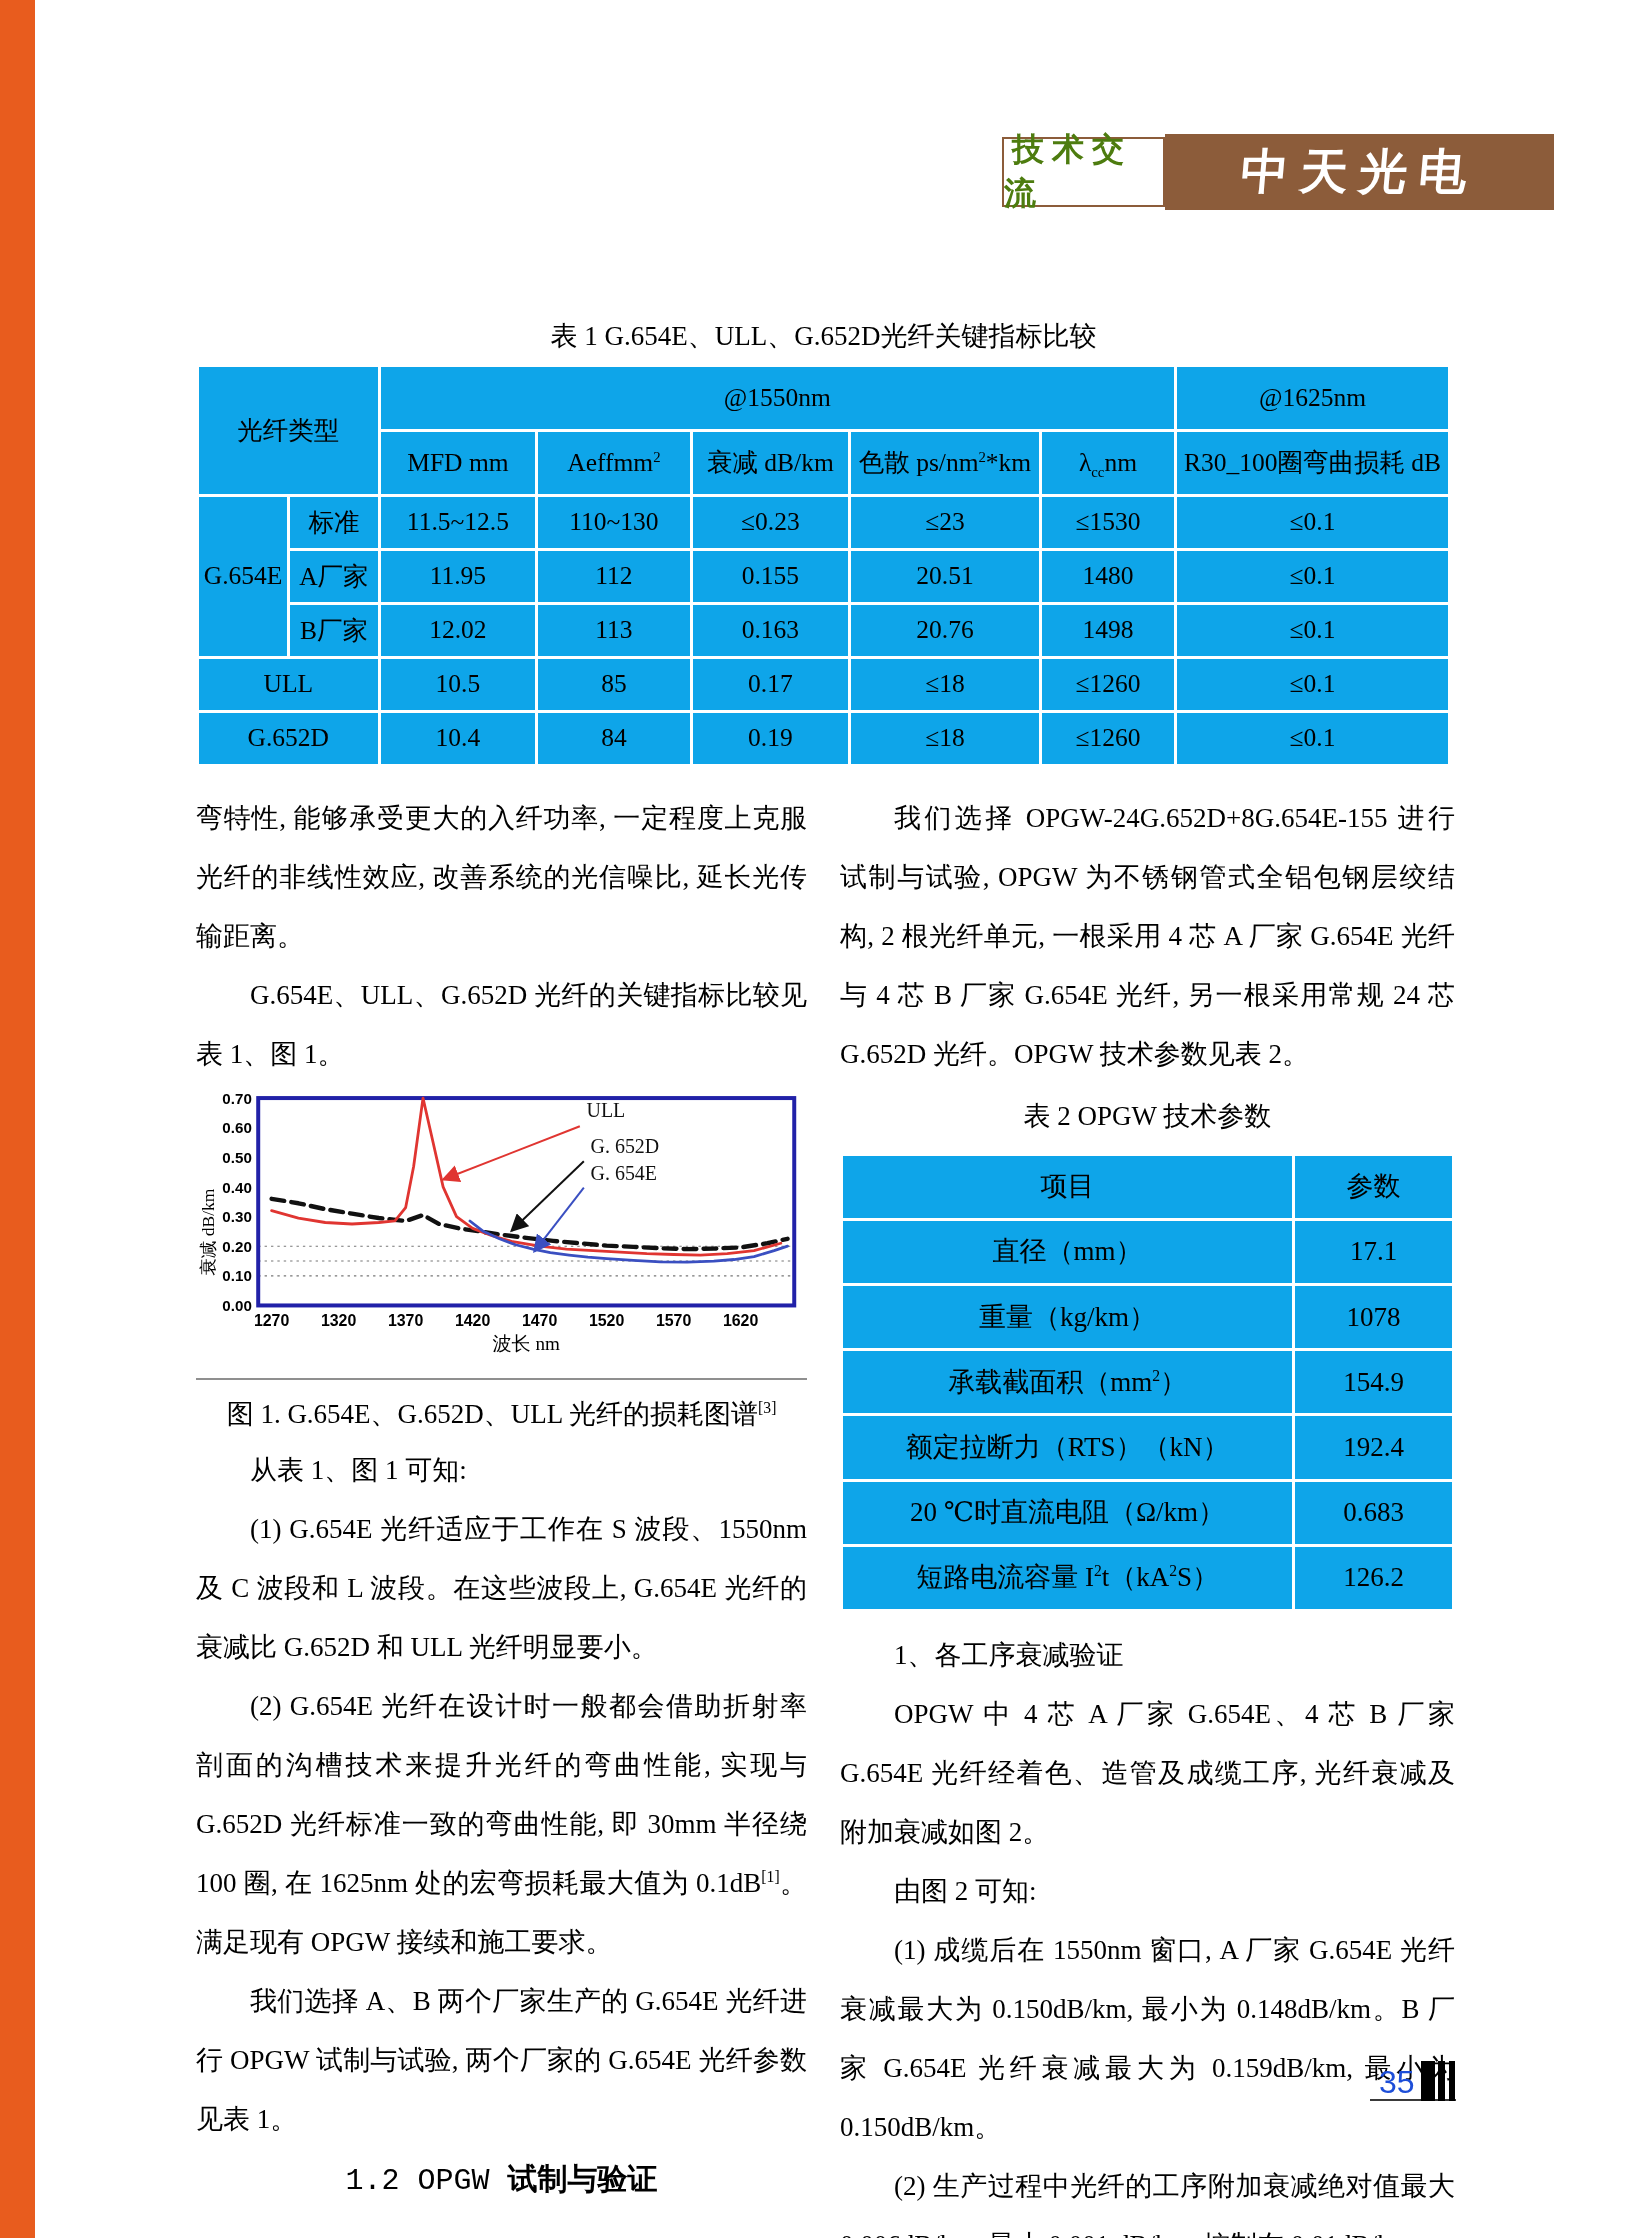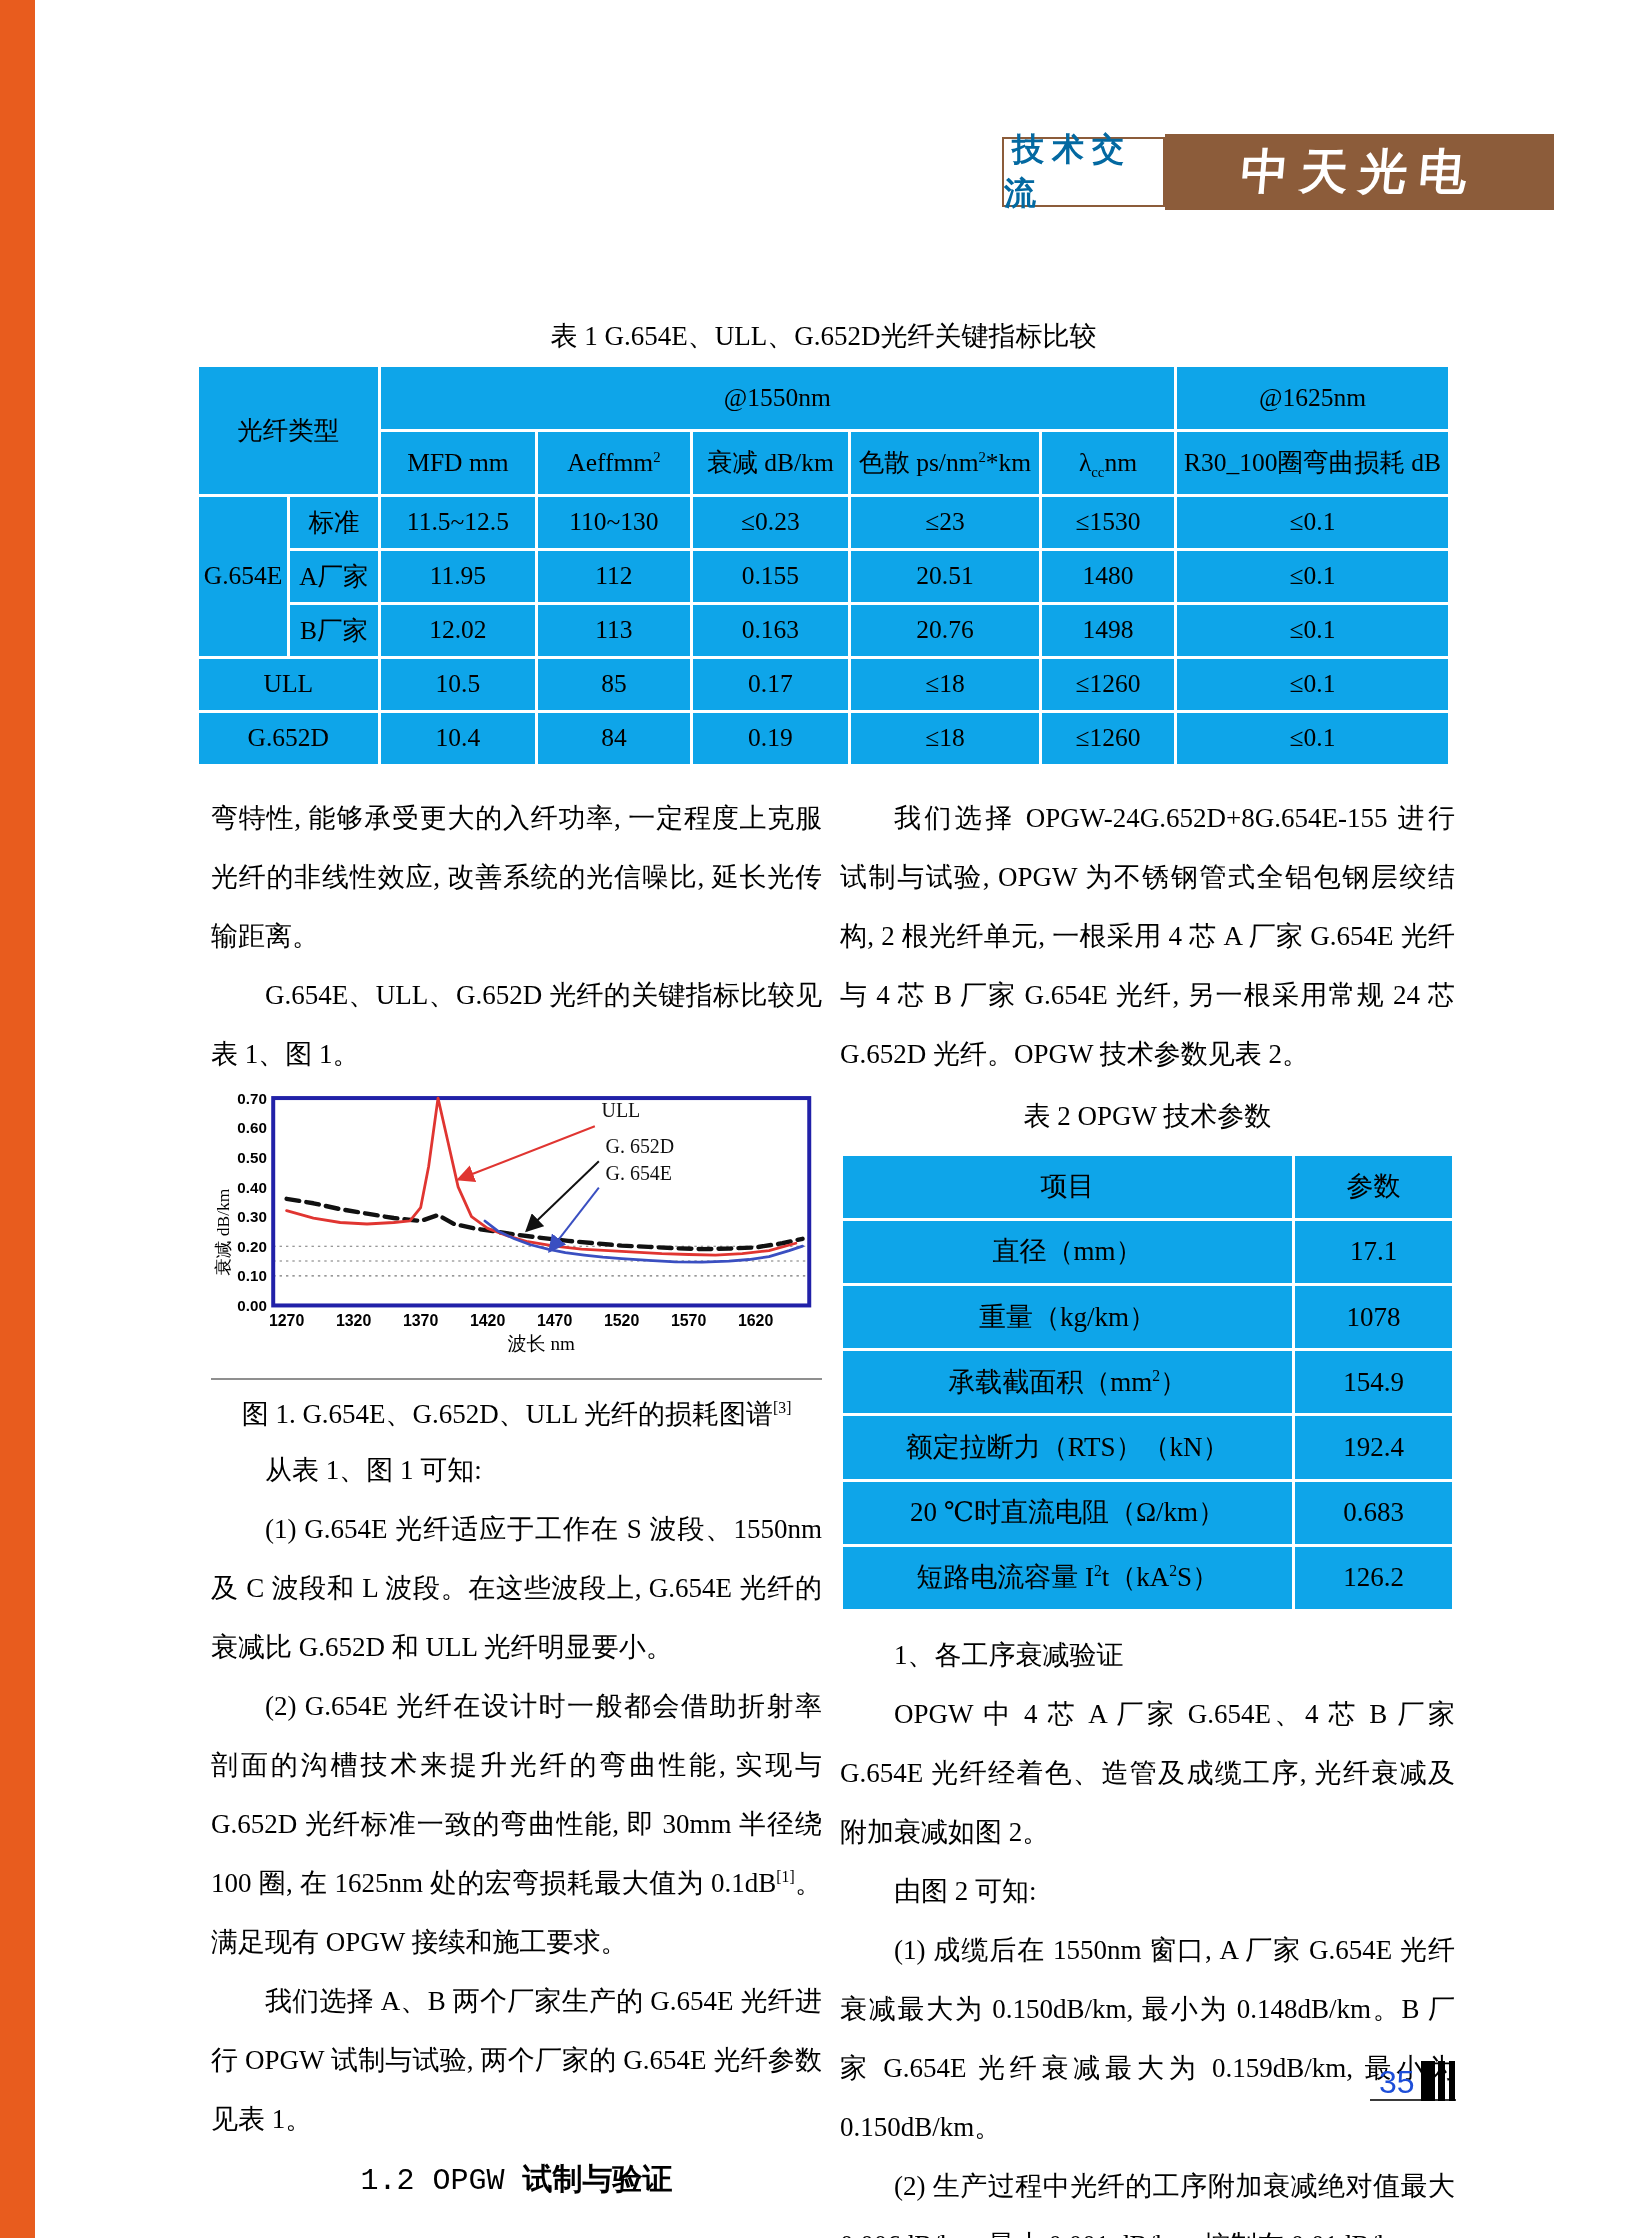--- a/index.html
+++ b/index.html
@@ -12,21 +12,21 @@
   .orange-strip { position:absolute; left:0; top:0; width:35px; height:100%; background:#e85c1e; }
 
   
   .header-tag {
     position:absolute; left:1002px; top:137px; width:163px; height:70px;
     border:2.4px solid #8c5c3a; background:#fff;
     display:flex; align-items:center; justify-content:center;
   }
   .header-tag span {
     font-family:"Liberation Sans","DejaVu Sans",sans-serif;
-    font-size:32px; color:#0369a1; letter-spacing:8px; text-indent:8px; font-weight:600;
+    font-size:32px; color:#4d7c0f; letter-spacing:8px; text-indent:8px; font-weight:600;
   }
   .header-logo {
     position:absolute; left:1165px; top:134px; width:389px; height:76px; background:#8c5c3a;
     display:flex; align-items:center; justify-content:center;
   }
   .header-logo span {
     font-family:"Liberation Sans","DejaVu Sans",sans-serif;
     font-size:48px; font-weight:bold; color:#fff; letter-spacing:11.2px; transform:skewX(-5deg);
   }
 
@@ -35,21 +35,21 @@
   .t1-title { text-align:center; font-size:27px; margin-bottom:9.6px; }
   table { border-collapse:separate; border-spacing:3.2px; width:100%; }
   td { background:#0ea5e9; text-align:center; vertical-align:middle; }
   table.t1 td { font-size:25.5px; padding:1.6px 4.8px; }
   .t1 .h { height:62px; }
   .t1 .r { height:51px; }
   .nowrap { white-space:nowrap; }
 
   
   .col { position:absolute; top:789px; font-size:27px; line-height:59px; text-align:justify; }
-  #left-col  { left:211px;  width:611px; }
+  #left-col  { left:196px;  width:611px; }
   #right-col { left:840px; width:615px; }
   .ind { text-indent:2em; }
   sup { font-size:0.58em; vertical-align:super; line-height:0; }
   sub { font-size:0.58em; vertical-align:sub; line-height:0; }
 
   .fig { margin-top:6.4px; }
   .fig-line { height:1.6px; background:#8f8f8f; margin-top:1.6px; }
   .caption { text-align:center; line-height:53px; margin-top:8px; }
   .h12 { font-size:30px; line-height:64px; text-align:center;font-family:Liberation Mono, monospace; }
   .h12 .bold { font-weight:bold; }

